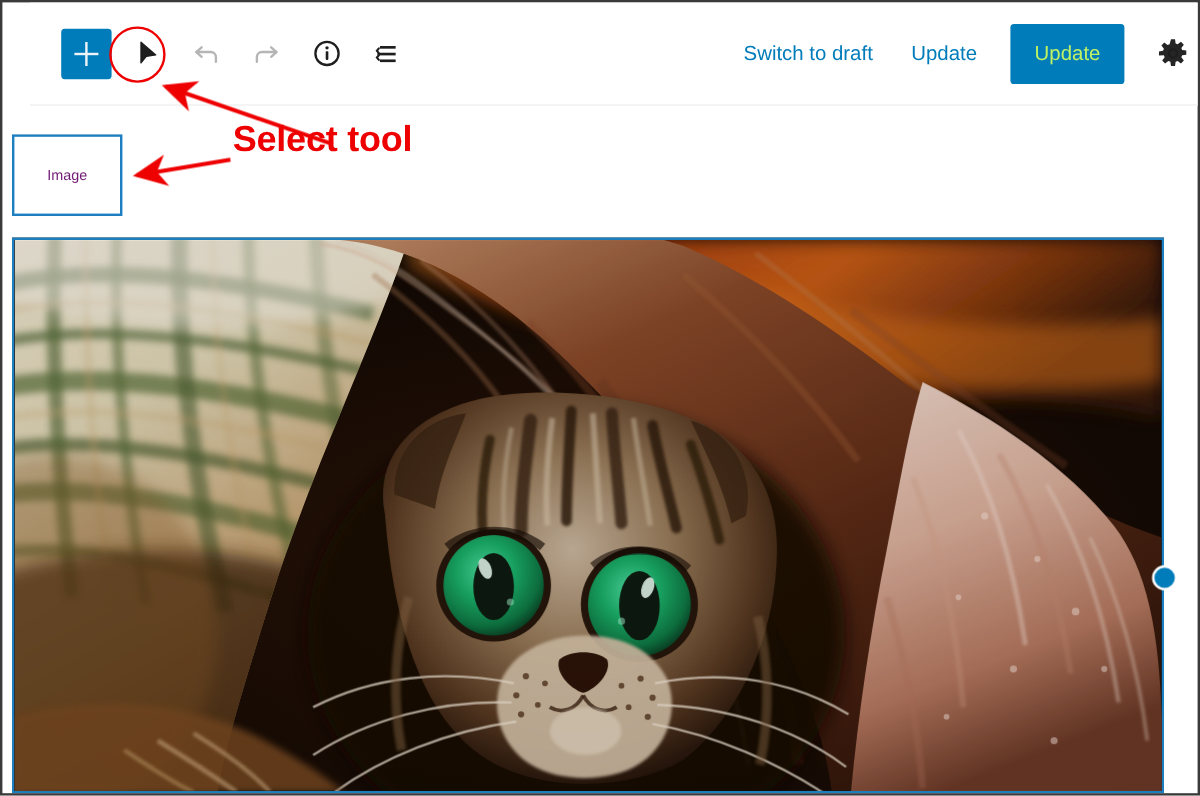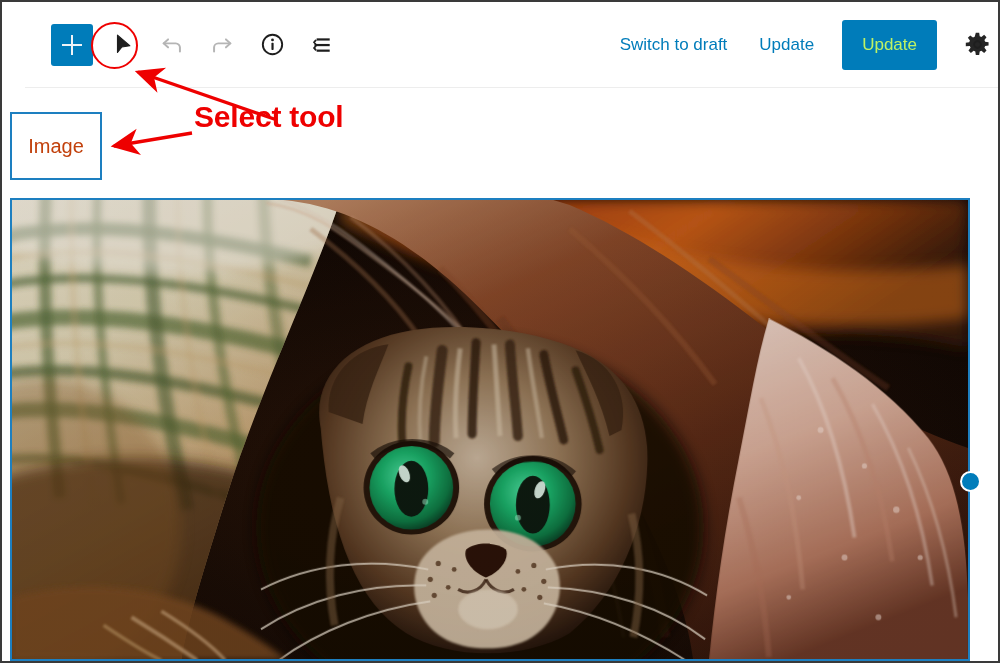--- a/index.html
+++ b/index.html
@@ -129,22 +129,22 @@
     left: 8px; top: 110px;
     width: 92px; height: 68px;
     border: 2px solid #1d7fc0;
     background: #ffffff;
     display: flex;
     align-items: center;
     justify-content: center;
     z-index: 4;
   }
   #image-block-label .label-text {
-    font-size: 20px;
-    color: #c2410c;
+    font-size: 12px;
+    color: #701a75;
     font-family: "Liberation Sans", sans-serif;
   }
 
   
   #annotation-layer {
     position: absolute;
     left: 0; top: 0;
     width: 996px; height: 659px;
     pointer-events: none;
     z-index: 9;

